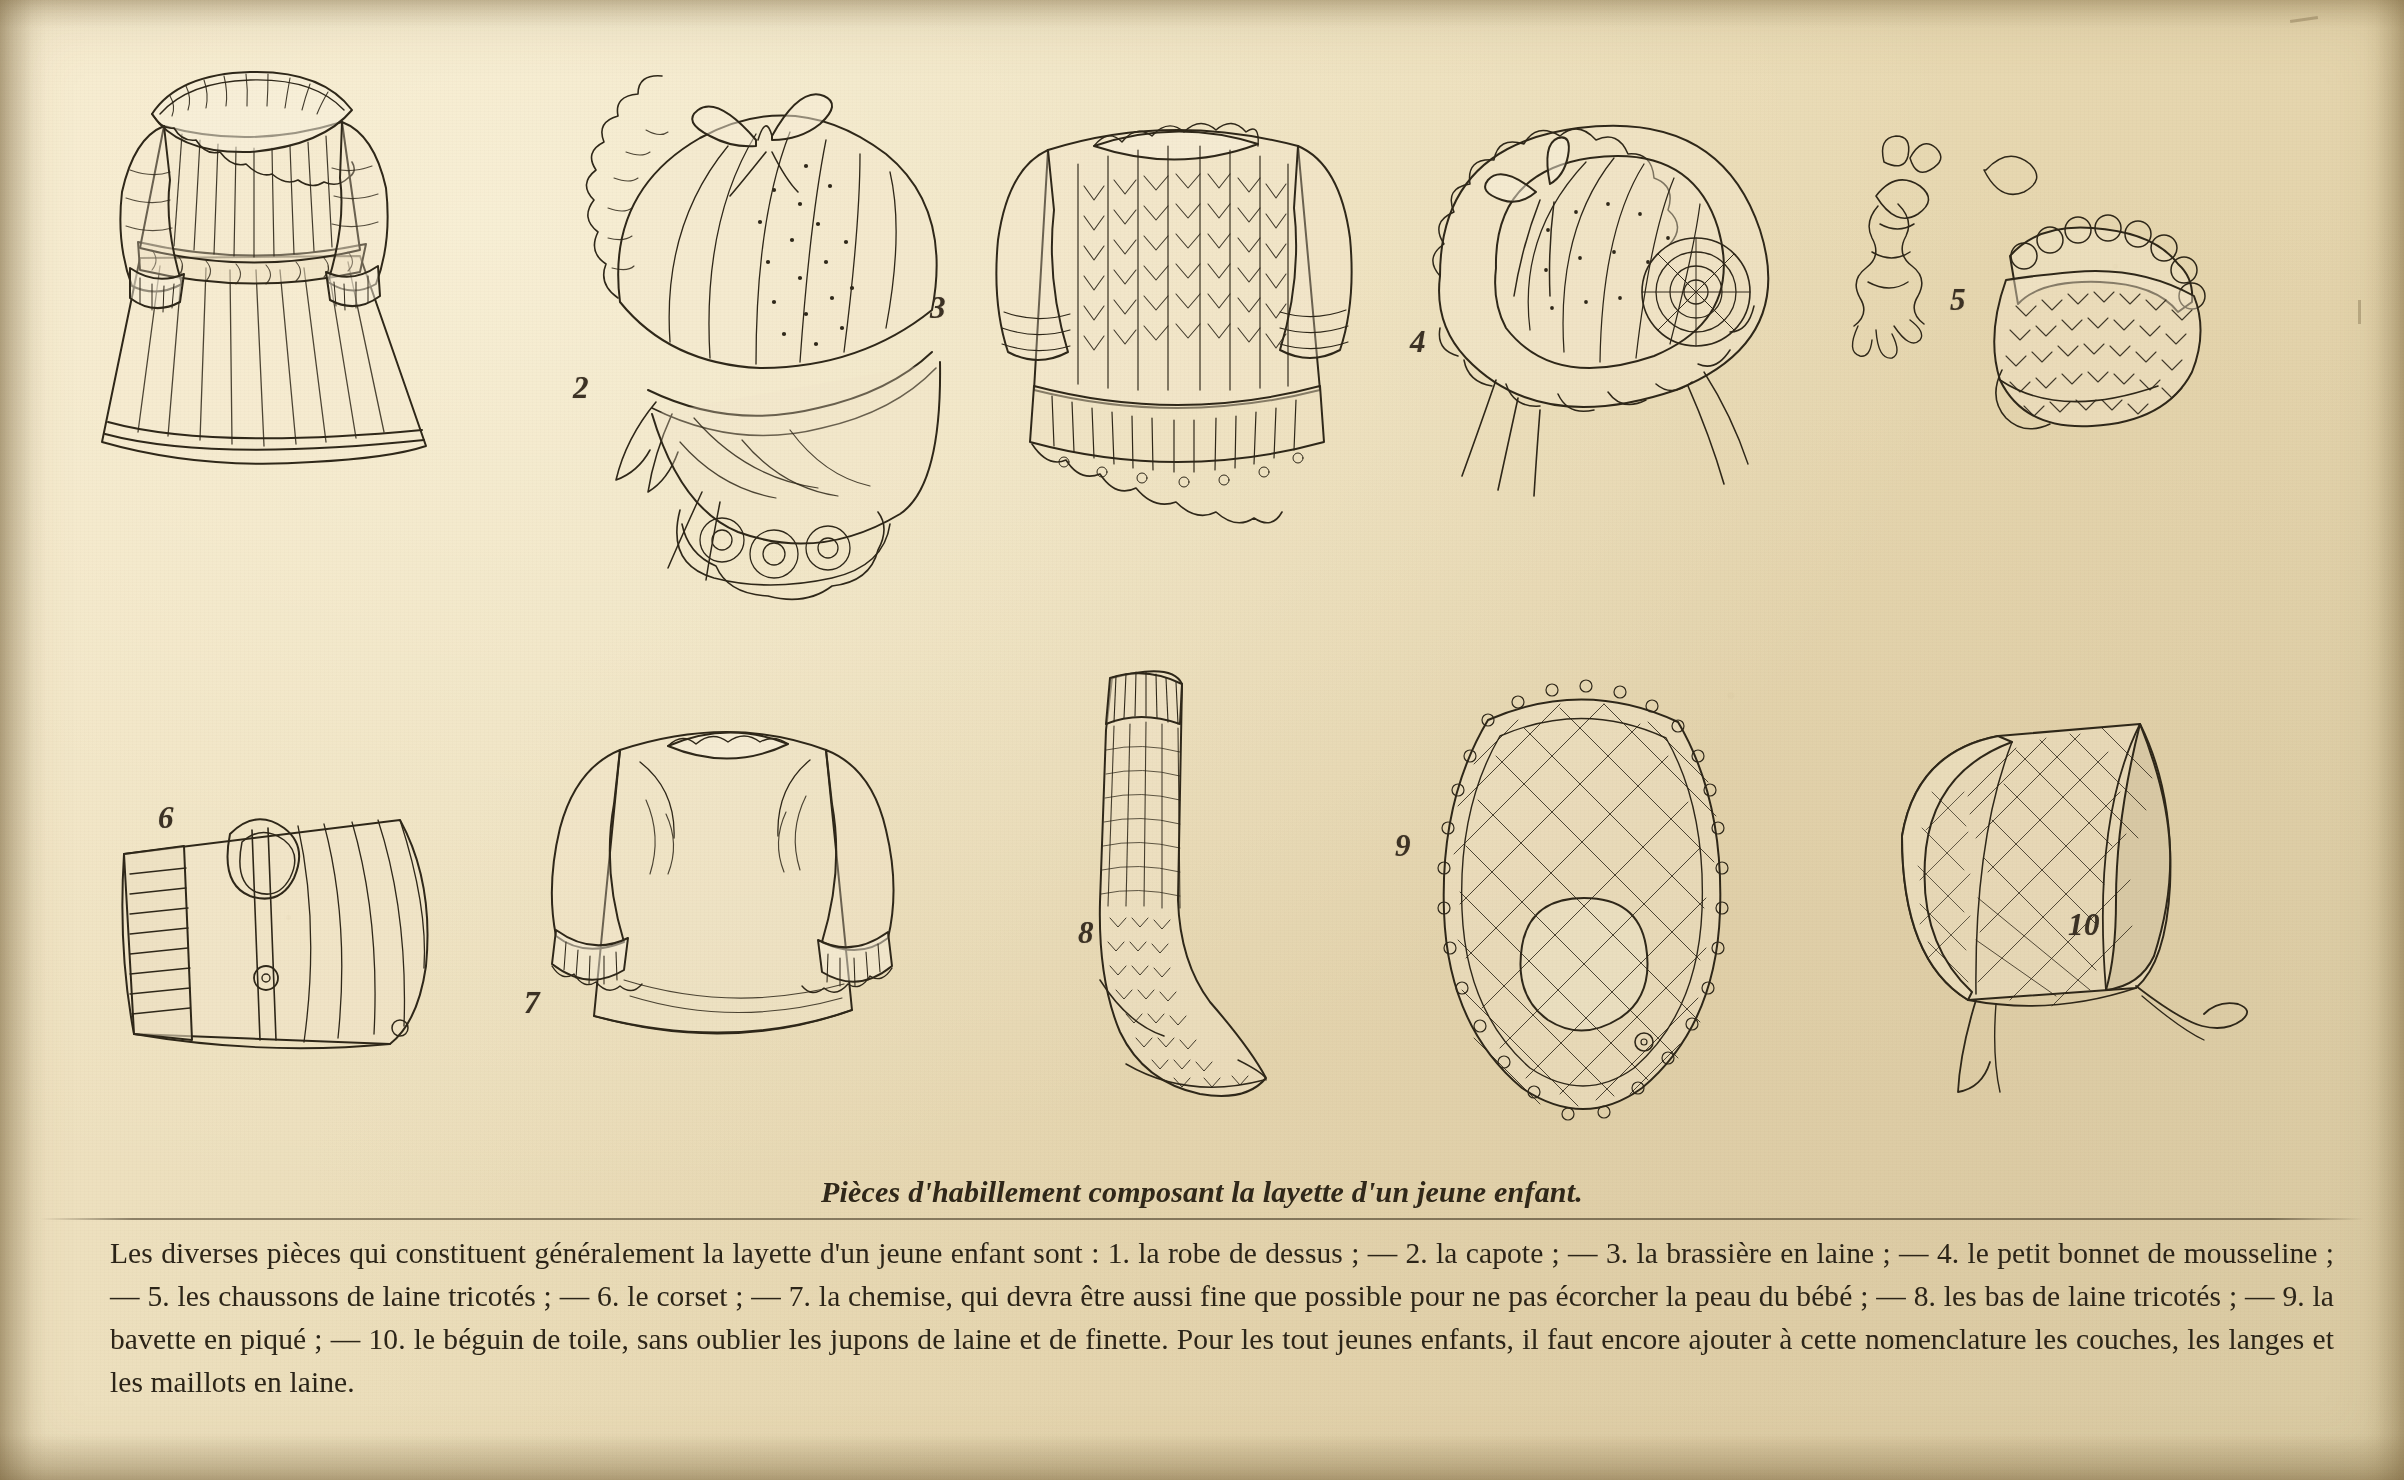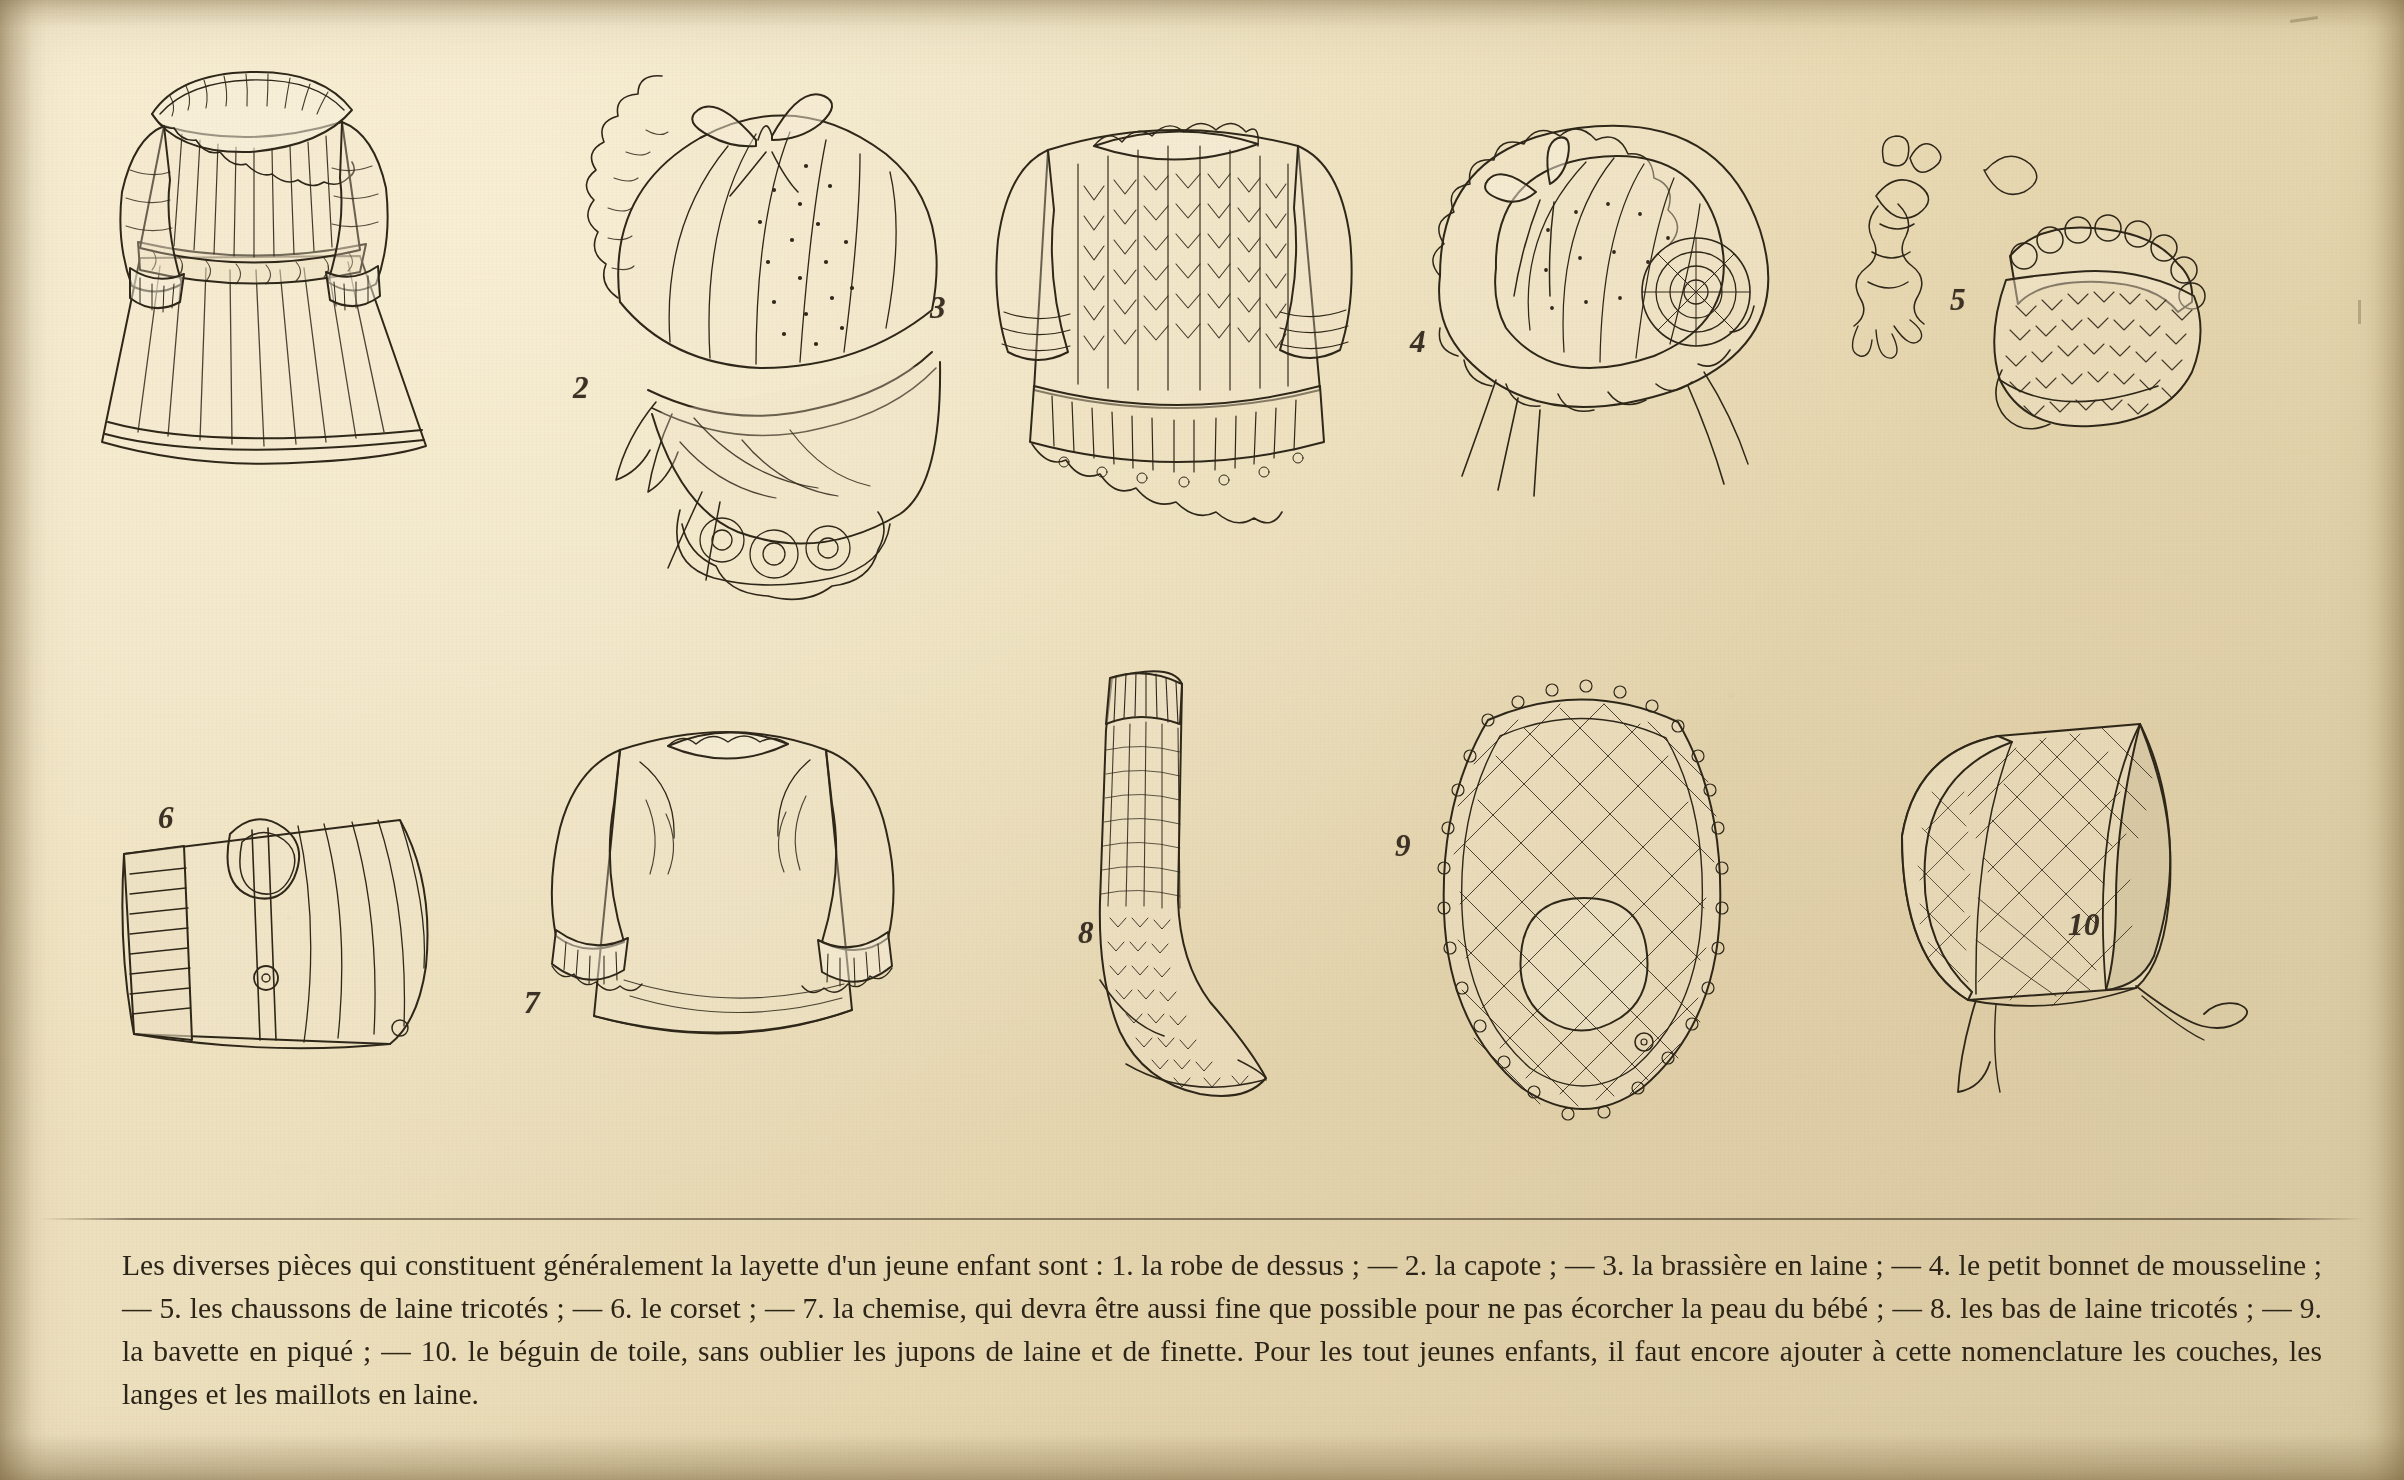--- a/index.html
+++ b/index.html
@@ -123,21 +123,21 @@
     left: 62px;
     top: 1232px;
     width: 2272px;
     font-family: "Liberation Serif", serif;
     font-size: 29.5px;
     line-height: 43px;
     color: #2b2418;
     text-align: justify;
     letter-spacing: 0.1px;
   }
-  #body-text p { margin: 12px; }
+  #body-text p { margin: 0; }
   #body-text .lead { padding-left: 48px; }
 
   
   .corner-mark {
     position: absolute;
     pointer-events: none;
     background: rgba(90,74,44,0.30);
   }
 </style>
 </head>
@@ -856,20 +856,21 @@
     <span class="figlabel" style="left:1410px; top:324px;">4</span>
     <span class="figlabel" style="left:1950px; top:282px;">5</span>
     <span class="figlabel" style="left:158px; top:800px;">6</span>
     <span class="figlabel" style="left:524px; top:985px;">7</span>
     <span class="figlabel" style="left:1078px; top:915px;">8</span>
     <span class="figlabel" style="left:1395px; top:828px;">9</span>
     <span class="figlabel" style="left:2068px; top:907px;">10</span>
 
   </div>
 
+  <div id="caption">Pièces d'habillement composant la layette d'un jeune enfant.</div>
   <div id="rule"></div>
 
   <div id="body-text">
     <p class="lead">Les diverses pièces qui constituent généralement la layette d'un jeune enfant sont : 1. la robe de dessus ; — 2. la capote ; — 3. la brassière en laine ; — 4. le petit bonnet de mousseline ; — 5. les chaussons de laine tricotés ; — 6. le corset ; — 7. la chemise, qui devra être aussi fine que possible pour ne pas écorcher la peau du bébé ; — 8. les bas de laine tricotés ; — 9. la bavette en piqué ; — 10. le béguin de toile, sans oublier les jupons de laine et de finette. Pour les tout jeunes enfants, il faut encore ajouter à cette nomenclature les couches, les langes et les maillots en laine.</p>
   </div>
 
   <div class="corner-mark" style="left:2290px; top:18px; width:28px; height:3px; transform:rotate(-8deg);"></div>
   <div class="corner-mark" style="left:2358px; top:300px; width:3px; height:24px;"></div>
 
   <div id="grain"></div>

